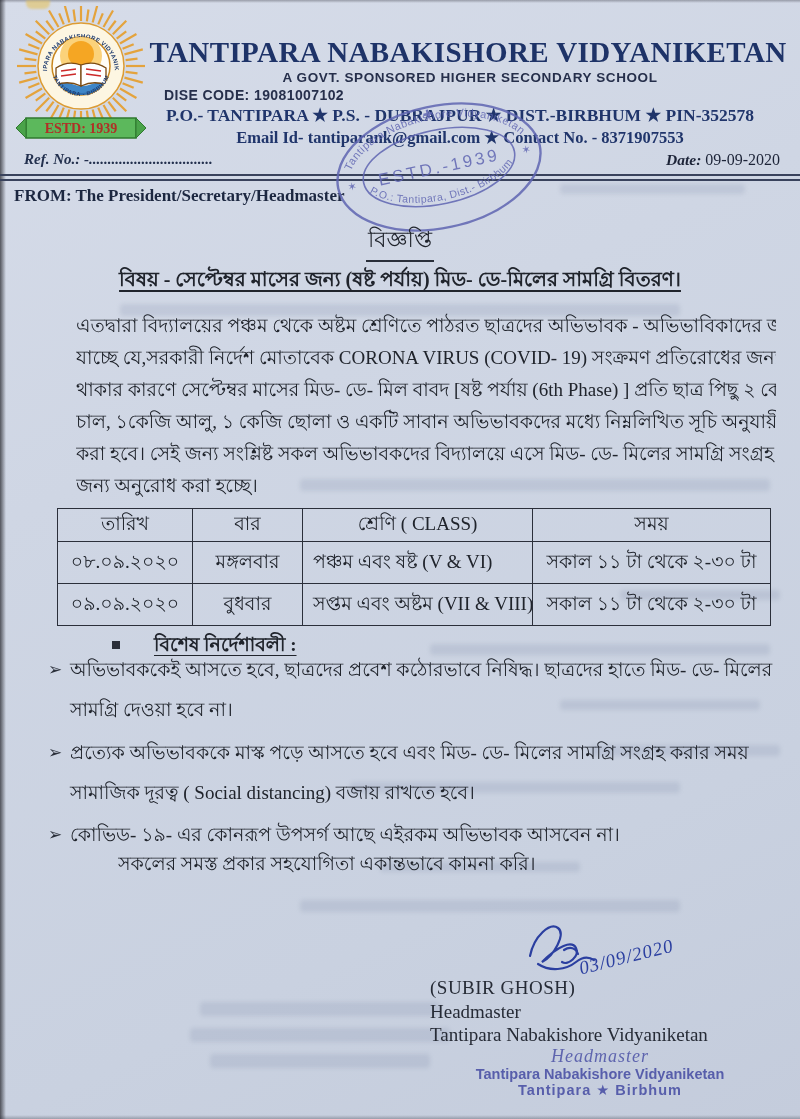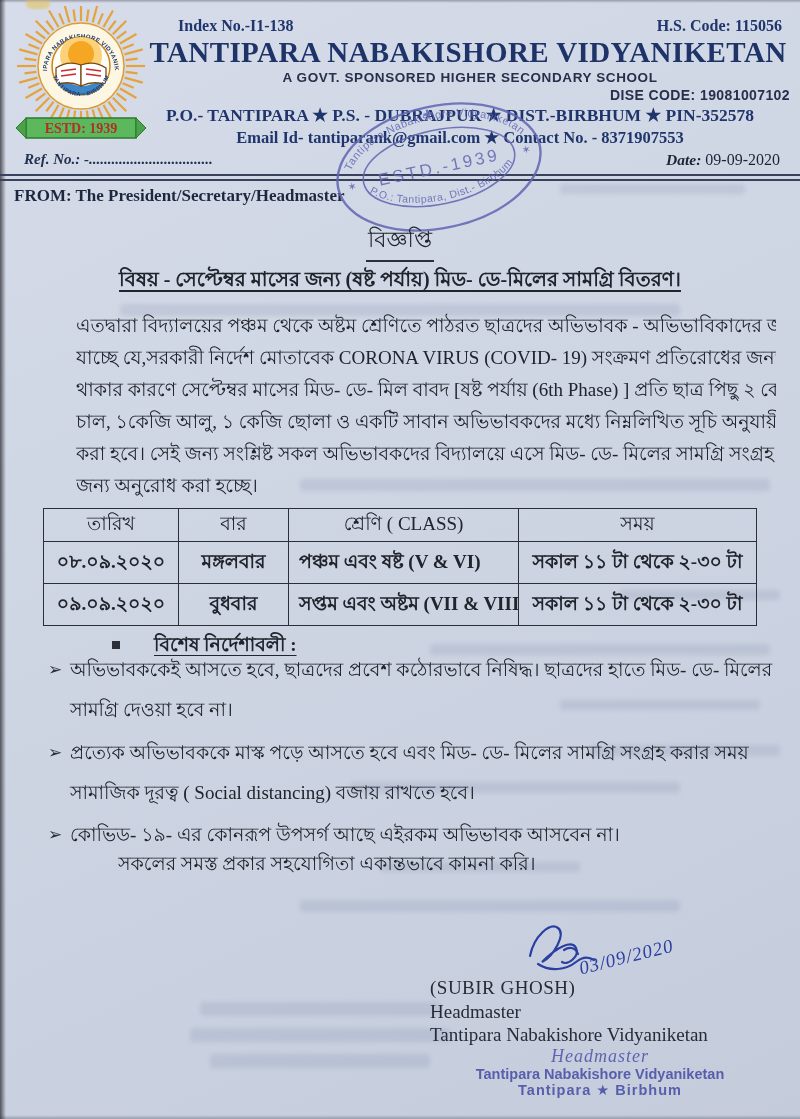--- a/index.html
+++ b/index.html
@@ -24,21 +24,21 @@
   .edge-bottom{left:0;bottom:0;right:0;height:4px;background:linear-gradient(to top,rgba(40,40,50,.3),rgba(40,40,50,0));}
   .corner-smudge{left:26px;top:0;width:24px;height:9px;background:#e6c052;opacity:.55;border-radius:0 0 6px 6px;filter:blur(1px);}
   .bleed{background:rgba(88,104,136,.13);filter:blur(2px);border-radius:4px;}
   
   .idx-row{left:178px;top:17px;right:18px;display:flex;justify-content:space-between;
     font:bold 16px var(--serif);color:var(--navy);}
   .school-name{left:140px;right:4px;top:36px;text-align:center;
     font:bold 29px var(--serif);color:#1e3368;letter-spacing:.4px;white-space:nowrap;}
   .school-sub{left:150px;right:10px;top:70px;text-align:center;
     font:bold 13.5px var(--sans);color:#262f4b;letter-spacing:.6px;}
-  .dise{left:164px;right:10px;top:87px;text-align:right;
+  .dise{left:164px;right:10px;top:87px;text-align:left;
     font:bold 14px var(--sans);color:#262f4b;letter-spacing:.4px;}
   .addr{left:120px;right:0;top:105px;text-align:center;
     font:bold 17.5px var(--serif);color:var(--navy);white-space:nowrap;}
   .mail{left:150px;right:30px;top:128px;text-align:center;
     font:bold 16.5px var(--serif);color:var(--navy);white-space:nowrap;}
   .ref-row{left:24px;right:20px;top:151px;display:flex;justify-content:space-between;}
   .ref-no{font:bold italic 15px var(--serif);color:#23304e;}
   .date-wrap{font:16px var(--serif);color:#1d2438;}
   .date-wrap .dl{font:bold italic 15.5px var(--serif);}
   .rule1{left:0;right:0;top:174px;height:2px;background:#39425c;}
@@ -50,23 +50,23 @@
   .notice-title{left:0;right:0;top:222px;text-align:center;}
   .notice-title span{display:inline-block;font:400 22px var(--beng);color:var(--ink);
     border-bottom:2px solid #2a2f3a;padding:0 2px 1px;}
   .subject{left:0;right:0;top:264px;text-align:center;white-space:nowrap;}
   .subject span{display:inline-block;font:bold 20px var(--beng);color:var(--ink);
     text-decoration:underline;text-underline-offset:4px;}
   
   .body-par{left:76px;right:24px;top:310px;font:400 19px var(--beng);color:var(--ink);}
   .body-par .ln{height:32px;line-height:32px;white-space:nowrap;overflow:hidden;}
   
-  table.sched{left:43px;top:508px;position:absolute;border-collapse:collapse;table-layout:fixed;width:713px;
+  table.sched{left:57px;top:508px;position:absolute;border-collapse:collapse;table-layout:fixed;width:713px;
     font:400 19px var(--beng);color:var(--ink);border-radius:9px;}
-  table.sched td,table.sched th{border:1.6px solid #2b2f3a;text-align:center;padding:0 4px;overflow:hidden;white-space:nowrap;font-weight:bold;}
+  table.sched td,table.sched th{border:1.6px solid #2b2f3a;text-align:center;padding:0 4px;overflow:hidden;white-space:nowrap;}
   table.sched th{height:30px;font-weight:400;}
   table.sched td{height:41px;}
   table.sched .c3{text-align:left;padding-left:10px;}
   
   .instr-head{left:112px;top:630px;font:600 19px var(--beng);color:var(--ink);}
   .instr-head .sq{display:inline-block;width:8px;height:8px;background:#2a2f3a;margin-right:14px;vertical-align:2px;}
   .instr-head .tx{text-decoration:underline;text-underline-offset:4px;margin-left:20px;}
   .bullet{left:48px;right:26px;font:400 19px var(--beng);color:var(--ink);line-height:40px;}
   .bullet .arrow{position:absolute;left:0;top:0;font-size:17px;color:#2a2f3a;}
   .bullet .btx{display:block;padding-left:22px;}
@@ -207,24 +207,20 @@
 
       <g>
         <polygon points="14,112 124,112 124,132 14,132" fill="#5cb85c" stroke="#2f7a2f" stroke-width="1.5"></polygon>
         <polygon points="14,112 4,122 14,132" fill="#4aa34a" stroke="#2f7a2f" stroke-width="1"></polygon>
         <polygon points="124,112 134,122 124,132" fill="#4aa34a" stroke="#2f7a2f" stroke-width="1"></polygon>
         <text x="69" y="127" text-anchor="middle" font-family="Liberation Serif, serif" font-weight="bold" font-size="14" fill="#b03026">ESTD: 1939</text>
       </g>
     </svg>
   </div>
 
-  <div class="abs idx-row">
-    <span>Index No.-I1-138</span>
-    <span>H.S. Code: 115056</span>
-  </div>
   <div class="abs school-name">TANTIPARA NABAKISHORE VIDYANIKETAN</div>
   <div class="abs school-sub">A GOVT. SPONSORED HIGHER SECONDARY SCHOOL</div>
   <div class="abs dise">DISE CODE: 19081007102</div>
   <div class="abs addr">P.O.- TANTIPARA ★ P.S. - DUBRAJPUR ★ DIST.-BIRBHUM ★ PIN-352578</div>
   <div class="abs mail">Email Id- tantiparank@gmail.com ★ Contact No. - 8371907553</div>
 
   <div class="abs ref-row">
     <span class="ref-no">Ref. No.: -.................................</span>
     <span class="date-wrap"><span class="dl">Date:</span> <span>09-09-2020</span></span>
   </div>

